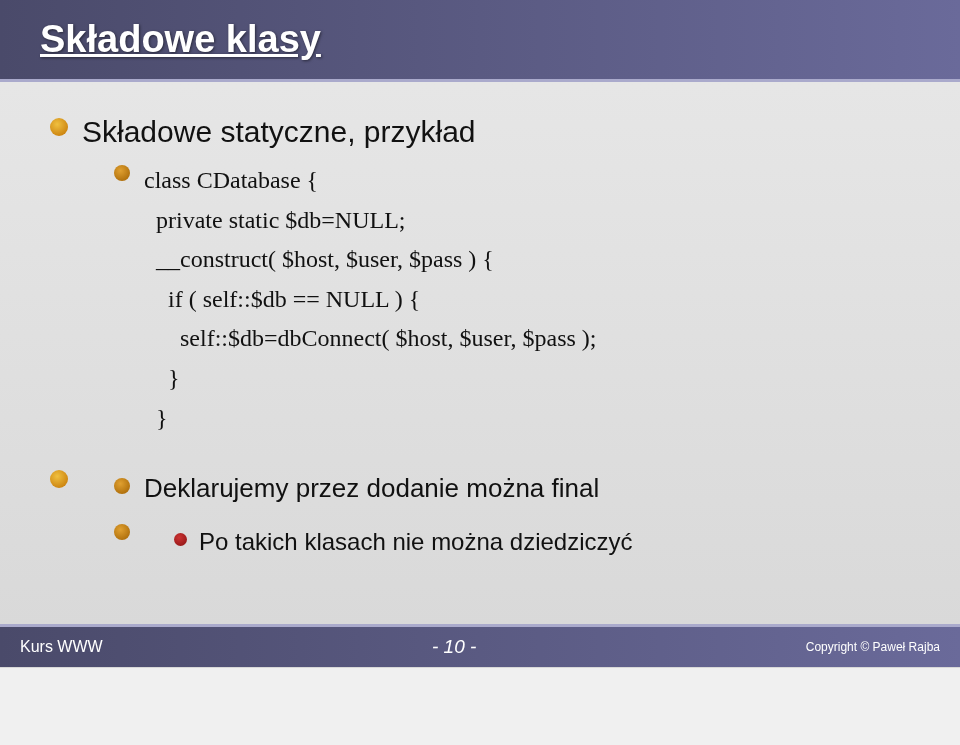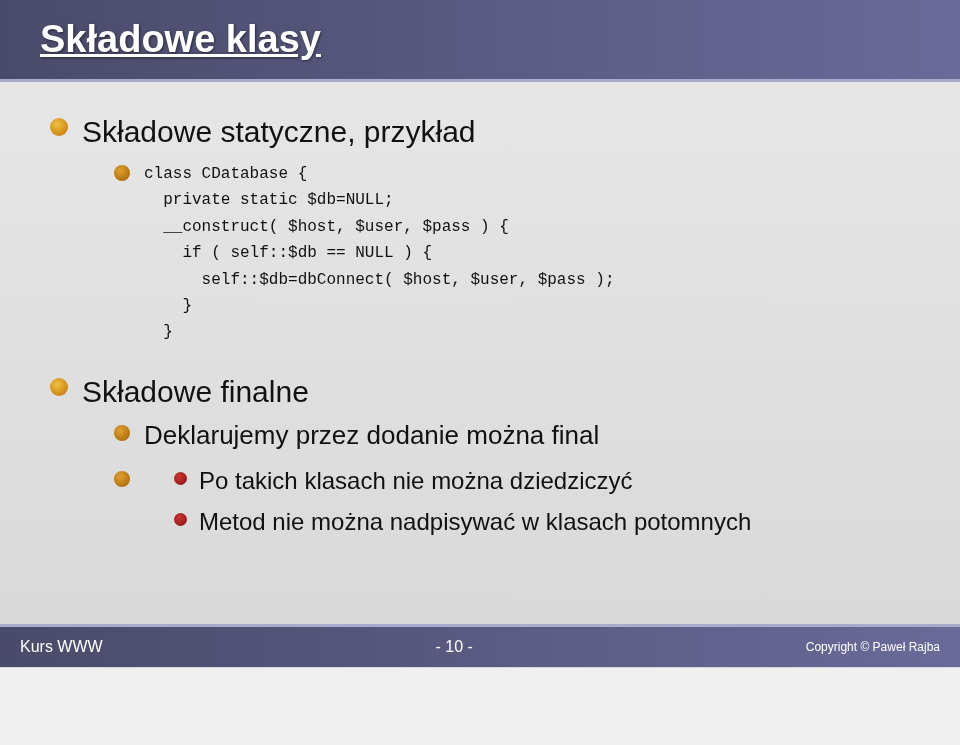--- a/index.html
+++ b/index.html
@@ -84,22 +84,22 @@
       width: 16px;
       height: 16px;
       min-width: 16px;
       background: radial-gradient(circle at 40% 35%, #e0a030, #a06000);
       border-radius: 50%;
       margin-top: 4px;
       margin-right: 14px;
     }
 
     .code-text {
-      font-family: Liberation Mono, monospace;
-      font-size: 16px;
+      font-family: Liberation Serif, serif;
+      font-size: 24px;
       color: #111111;
       line-height: 1.65;
       white-space: pre;
     }
 
     .sub-bullets {
       margin-left: 32px;
       margin-top: 8px;
     }
 
@@ -162,21 +162,22 @@
       border-top: 2px solid #aaaacc;
     }
 
     .footer-left {
       color: #ffffff;
       font-size: 16px;
     }
 
     .footer-center {
       color: #ffffff;
-      font-size: 16px;
+      font-size: 19px;
+      font-style: italic;
     }
 
     .footer-right {
       color: #ffffff;
       font-size: 12px;
     }
 
     .underline-bottom {
       position: absolute;
       bottom: 42px;
@@ -214,42 +215,37 @@
     }
   }</pre>
           </div>
         </div>
       </div>
     </div>
 
     <div class="bullet-level1">
       <div class="bullet-icon"></div>
       <div style="width:100%">
-        <span class="bullet-text">Składowe finalne</span>
 
         <div class="sub-bullets">
 
           <div class="bullet-level2">
             <div class="bullet-icon2"></div>
             <span class="bullet-text2">Deklarujemy przez dodanie można final</span>
           </div>
 
           <div class="bullet-level2">
             <div class="bullet-icon2"></div>
             <div>
 
               
-              <div style="">
+              <div style="margin-top:8px;">
                 <div class="bullet-level3">
                   <div class="bullet-icon3"></div>
                   <span class="bullet-text3">Po takich klasach nie można dziedziczyć</span>
-                </div>
-                <div class="bullet-level3">
-                  <div class="bullet-icon3"></div>
-                  <span class="bullet-text3">Metod nie można nadpisywać w klasach potomnych</span>
                 </div>
               </div>
             </div>
           </div>
 
         </div>
       </div>
     </div>
 
   </div>

